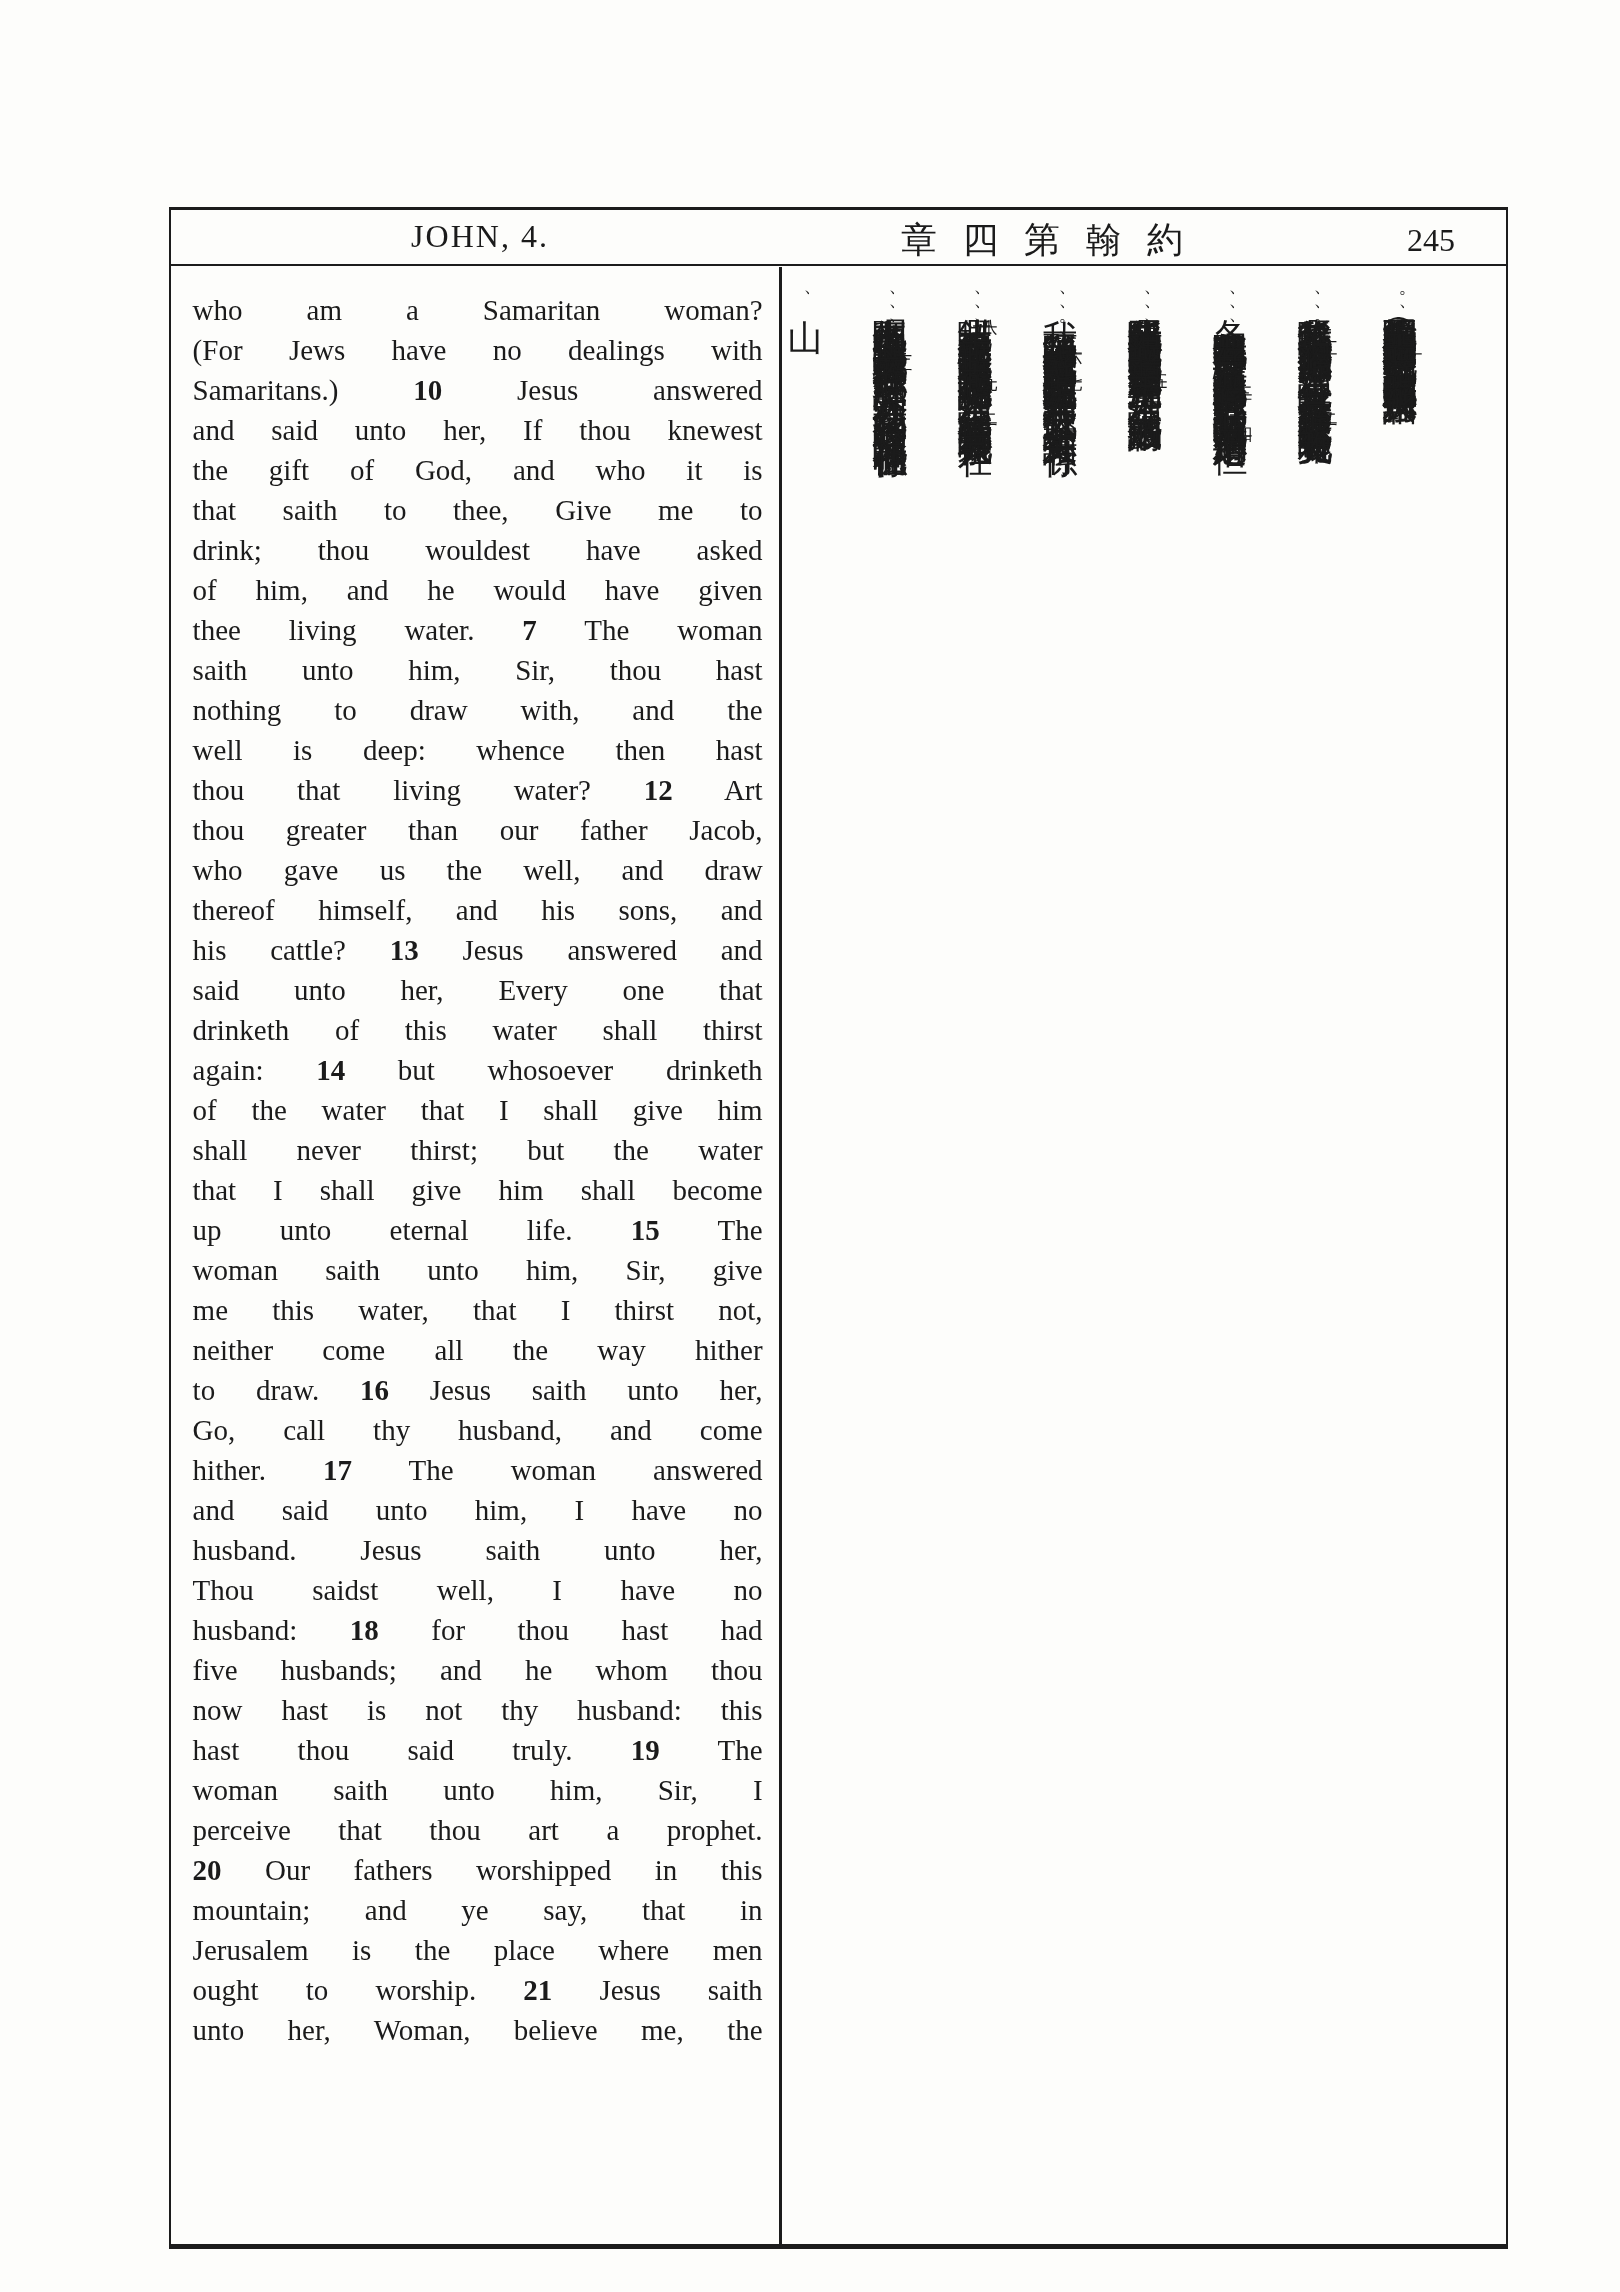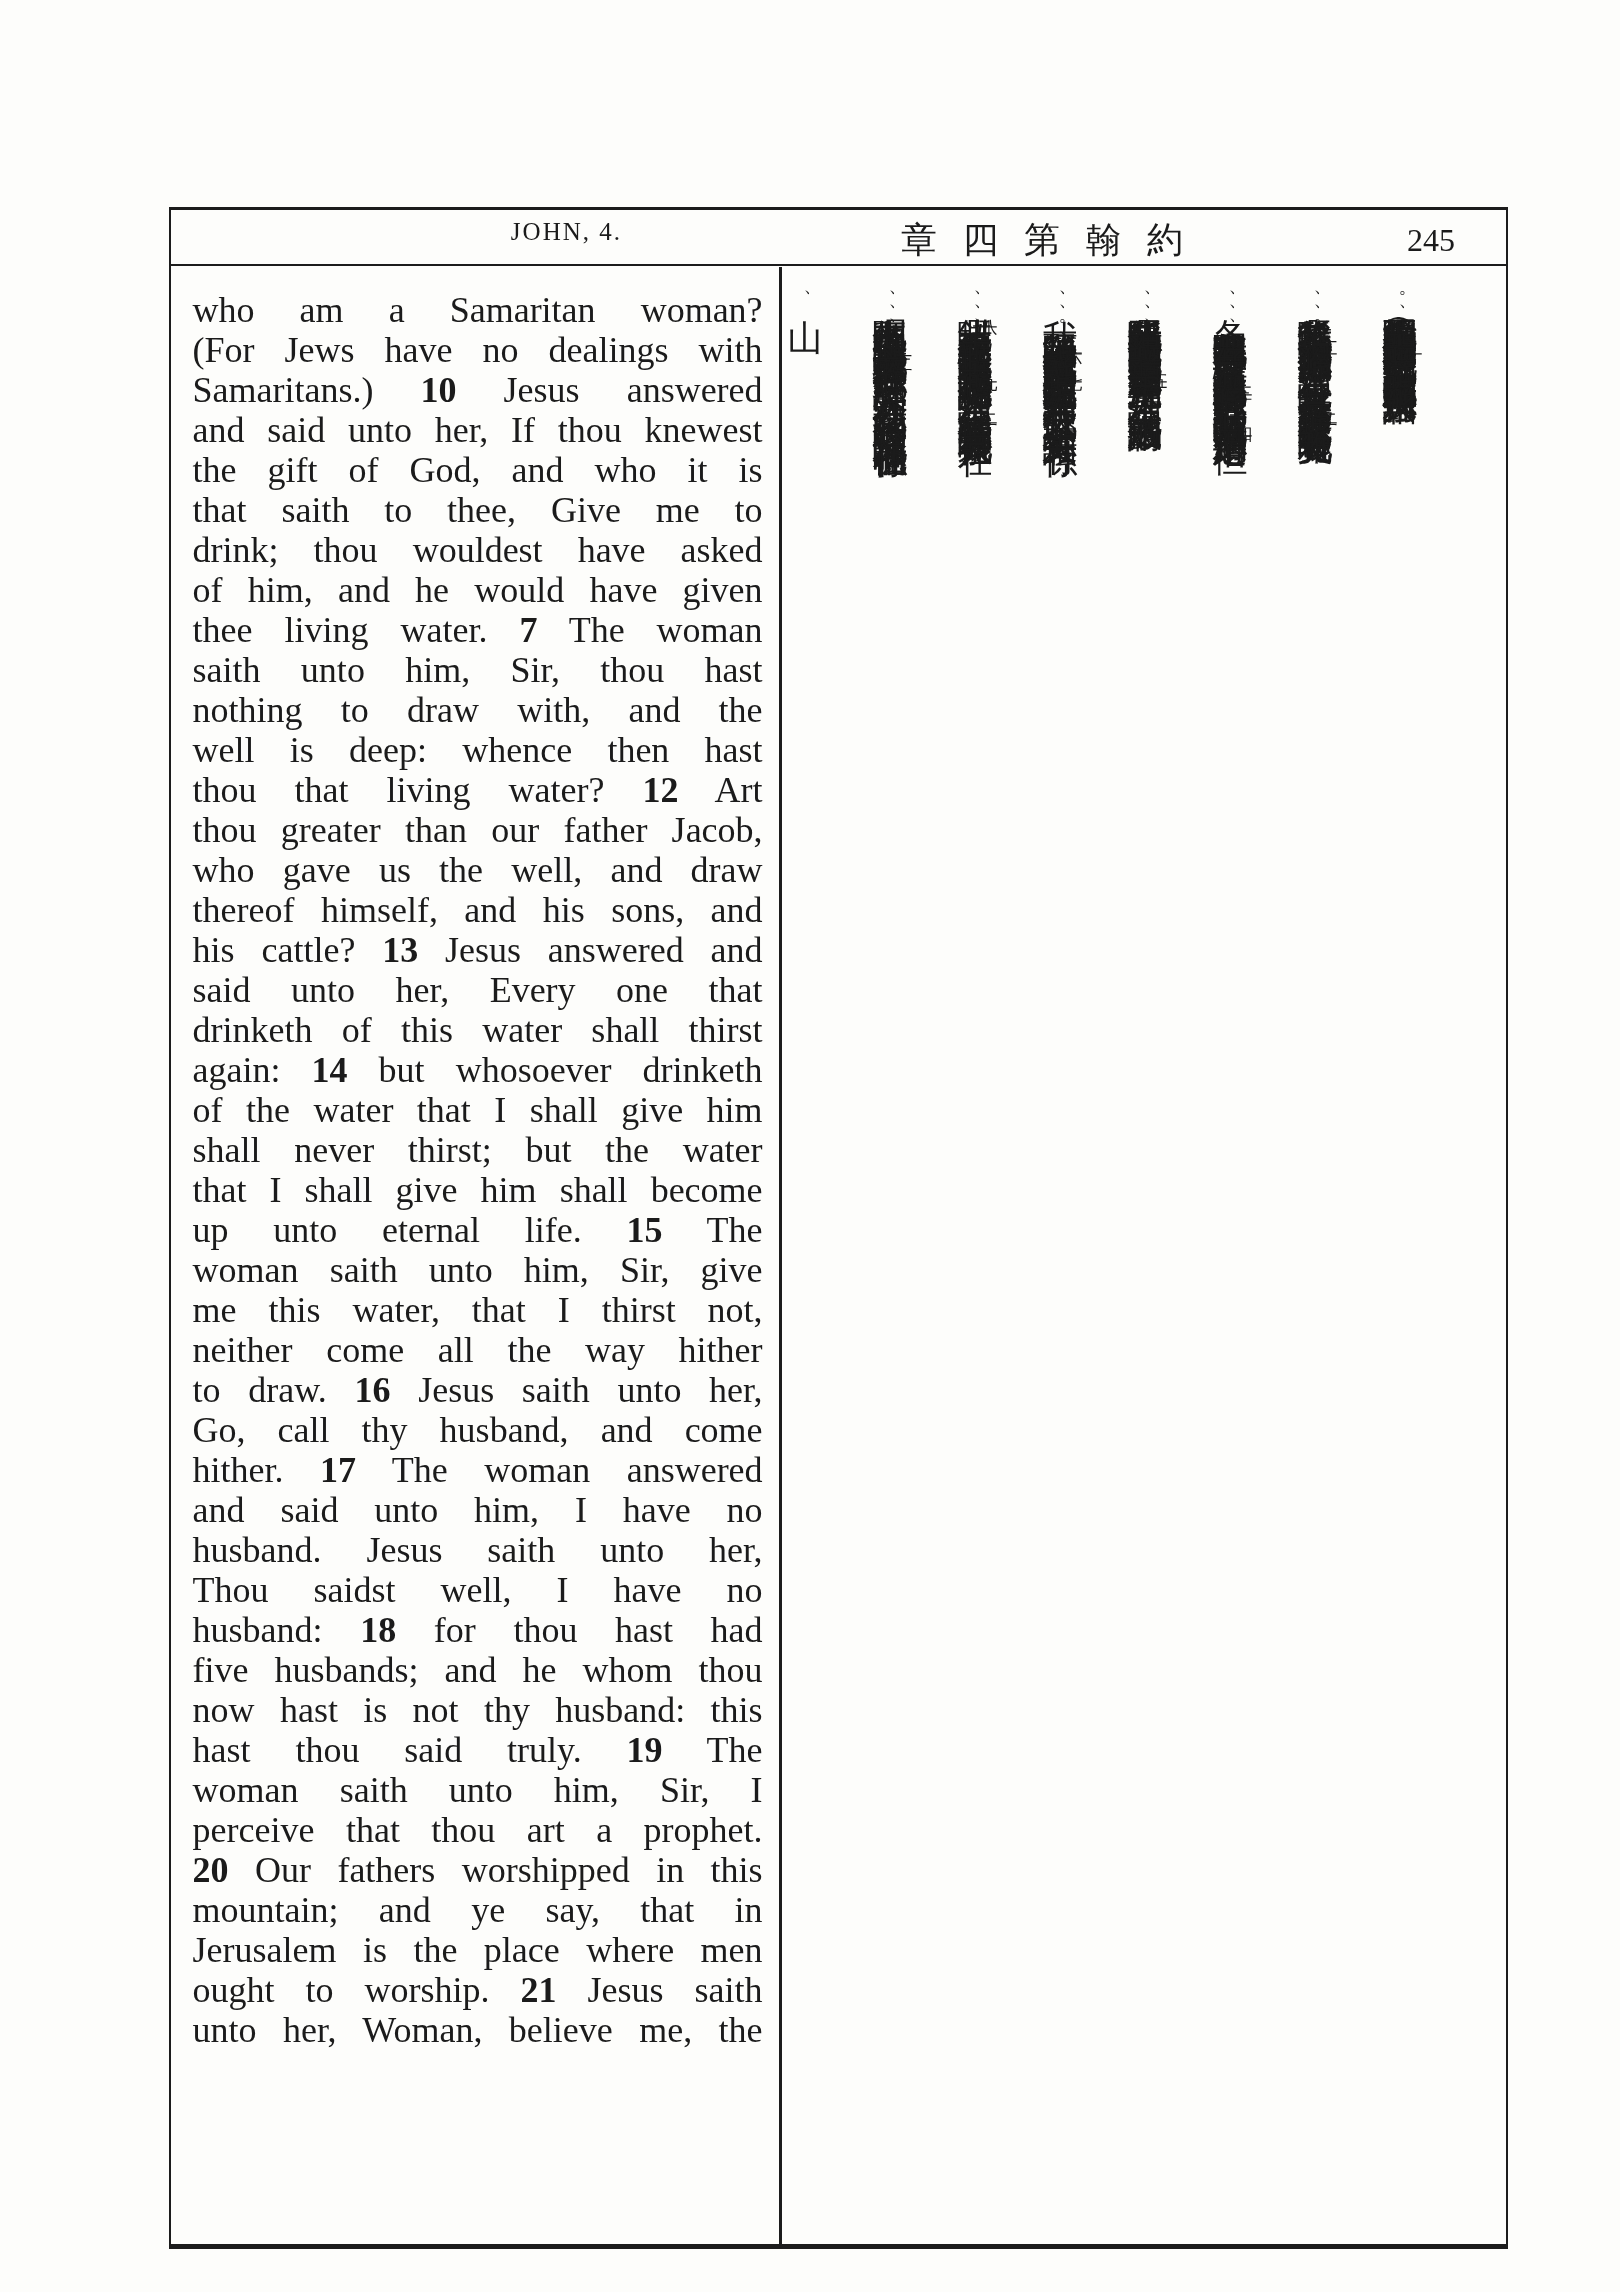--- a/index.html
+++ b/index.html
@@ -1,28 +1,28 @@
 <!DOCTYPE html>
 <html><head>
 <meta charset="utf-8">
 <style>
   html,body{margin:0;padding:0;background:#fdfdfb;}
   .scan{position:relative;width:1620px;height:2293px;background:#fdfdfb;color:#1b1b1b;
         font-family:"Liberation Serif","DejaVu Serif",serif;}
   .frame{position:absolute;left:169px;top:207px;width:1335px;height:2034px;
          border:2.9px solid #1c1c1c;border-top-width:3.9px;border-bottom-width:5.9px;}
   .header{position:absolute;left:0;top:0;right:0;height:54px;border-bottom:2.9px solid #1c1c1c;}
-  .running-head-en{position:absolute;left:167px;top:7.8px;width:284px;text-align:right;
-         font-size:25px;letter-spacing:2px;white-space:nowrap;}
+  .running-head-en{position:absolute;left:167px;top:7.8px;width:284px;text-align:center;
+         font-size:32px;letter-spacing:2px;white-space:nowrap;}
   .running-head-zh{position:absolute;left:730px;top:5.9px;width:461px;text-align:left;
          font-size:36px;letter-spacing:25.5px;white-space:nowrap;}
   .page-number{position:absolute;right:51px;top:12px;font-size:32px;}
   .divider{position:absolute;left:608px;top:57px;bottom:0;width:2.9px;background:#1c1c1c;}
   
-  .english{position:absolute;left:21.6px;top:80px;width:570px;font-size:36px;}
+  .english{position:absolute;left:21.6px;top:80px;width:570px;font-size:29px;}
   .eline{height:40px;line-height:40px;text-align:justify;text-align-last:justify;
          white-space:normal;overflow:visible;}
   .eline b{font-weight:bold;margin-top:40px;}
   
   .chinese{position:absolute;left:592px;top:82px;width:678px;height:1939px;
            display:flex;flex-direction:row-reverse;}
   .ccol{flex:0 0 85px;width:85px;height:100%;writing-mode:vertical-rl;
         font-size:35px;line-height:84px;letter-spacing:0;text-align:start;overflow:visible;}
   .ccol .p{font-size:18.6px;position:relative;right:-8.8px;margin-top:-2.9px;margin-bottom:-2px;}
   .ccol .v{font-size:16.7px;line-height:84px;position:relative;right:-14.7px;letter-spacing:0;}

